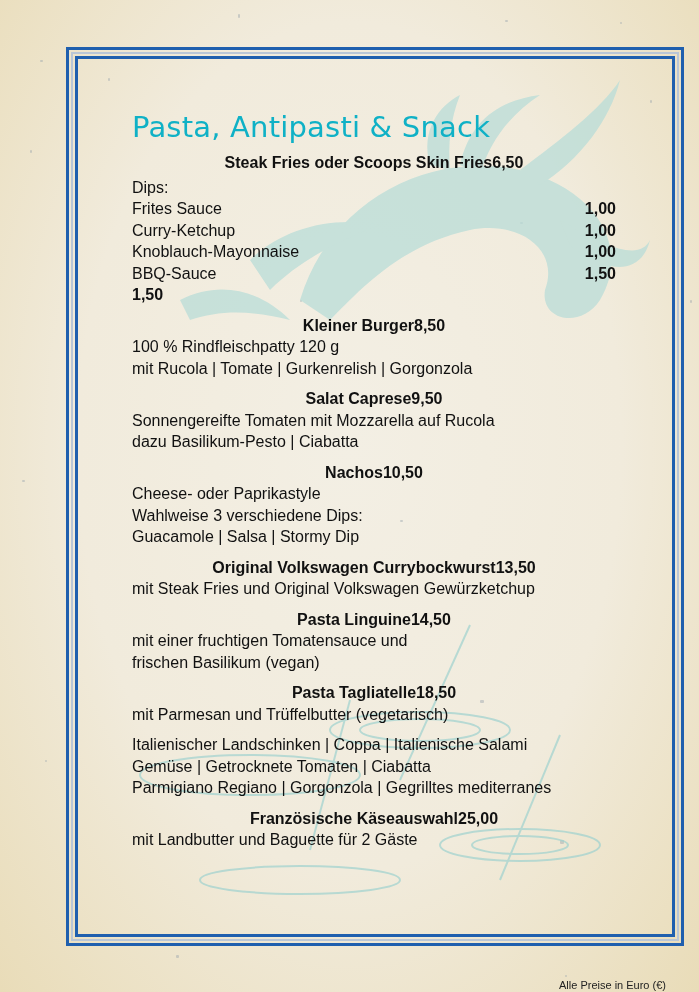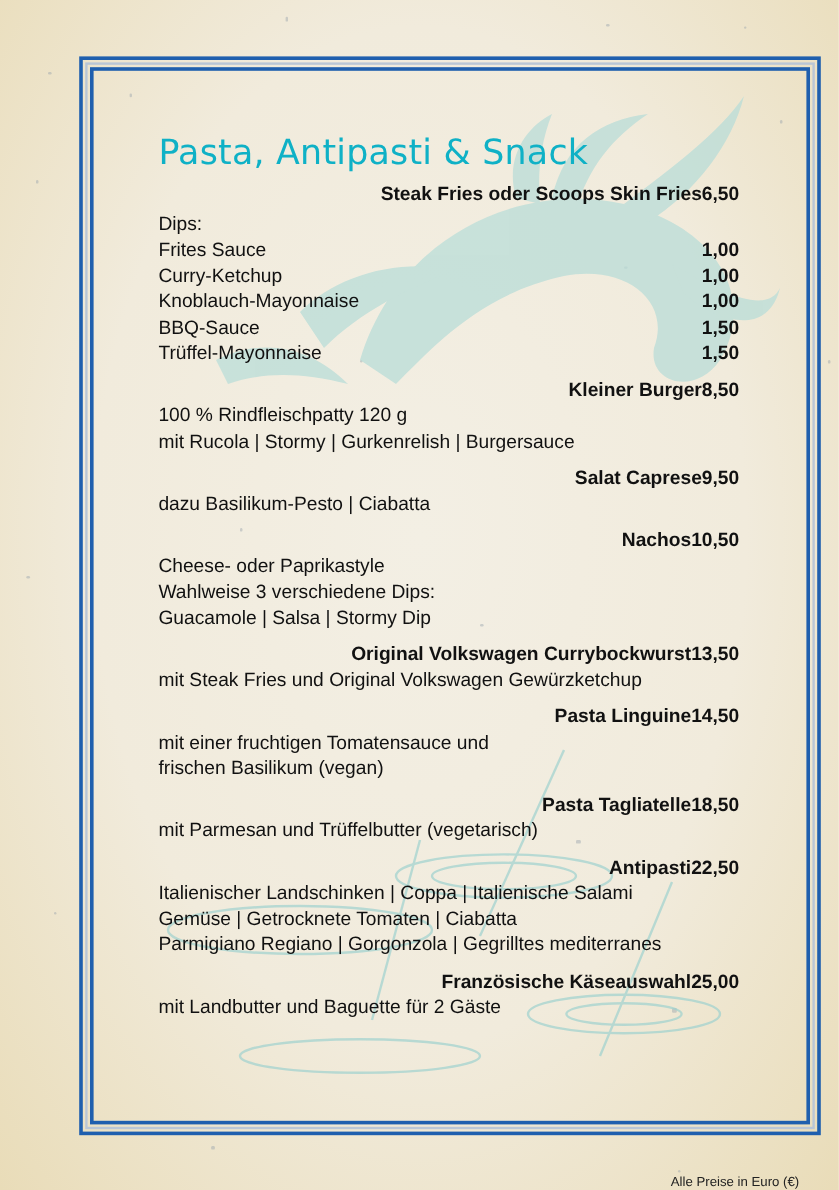--- a/index.html
+++ b/index.html
@@ -23,21 +23,21 @@
     border: 3px solid #1f5fae;
   }
   .deco { position: absolute; left: 0; top: 0; width: 699px; height: 992px; pointer-events: none; }
   .content { position: absolute; left: 132px; top: 104px; width: 484px; }
   .title {
     font-family: "DejaVu Sans", sans-serif;
     font-size: 29px; color: #0fb1c6; letter-spacing: 0.2px;
     height: 46px; line-height: 46px; margin: 0 0 2px 0;
   }
   .item { margin-bottom: 9px; }
-  .row { display: flex; justify-content: flex-end; align-items: baseline; }
+  .row { display: flex; justify-content: center; align-items: baseline; }
   .name { font-weight: bold; font-size: 16px; line-height: 21.5px; }
   .price { font-weight: bold; font-size: 16px; line-height: 21.5px; text-align: right; }
   .desc { font-size: 16px; line-height: 21.5px; }
   .dips-label { font-size: 16px; line-height: 21.5px; margin-top: 3px; }
   .dip { display: flex; justify-content: space-between; font-size: 16px; line-height: 21.5px; }
   .dip .price { font-weight: bold; }
   .footer {
     position: absolute; right: 33px; top: 951px;
     font-size: 11px; color: #222; margin-top: 28px;
   }
@@ -114,39 +114,39 @@
     </div>
     <div class="dip">
       <span>Knoblauch-Mayonnaise</span>
       <span class="price">1,00</span>
     </div>
     <div class="dip">
       <span>BBQ-Sauce</span>
       <span class="price">1,50</span>
     </div>
     <div class="dip">
-      <span>Trüffel-Mayonnaise</span>
       <span class="price">1,50</span>
     </div>
   </div>
 
   <div class="item">
     <div class="row">
       <span class="name">Kleiner Burger</span>
       <span class="price">8,50</span>
     </div>
     <div class="desc">100 % Rindfleischpatty 120 g</div>
-    <div class="desc">mit Rucola | Stormy | Gurkenrelish | Burgersauce</div>
+    <div class="desc">mit Rucola | Tomate | Gurkenrelish | Gorgonzola</div>
   </div>
 
   <div class="item">
     <div class="row">
       <span class="name">Salat Caprese</span>
       <span class="price">9,50</span>
     </div>
+    <div class="desc">Sonnengereifte Tomaten mit Mozzarella auf Rucola</div>
     <div class="desc">dazu Basilikum-Pesto | Ciabatta</div>
   </div>
 
   <div class="item">
     <div class="row">
       <span class="name">Nachos</span>
       <span class="price">10,50</span>
     </div>
     <div class="desc">Cheese- oder Paprikastyle</div>
     <div class="desc">Wahlweise 3 verschiedene Dips:</div>
@@ -172,24 +172,20 @@
 
   <div class="item">
     <div class="row">
       <span class="name">Pasta Tagliatelle</span>
       <span class="price">18,50</span>
     </div>
     <div class="desc">mit Parmesan und Trüffelbutter (vegetarisch)</div>
   </div>
 
   <div class="item">
-    <div class="row">
-      <span class="name">Antipasti</span>
-      <span class="price">22,50</span>
-    </div>
     <div class="desc">Italienischer Landschinken | Coppa | Italienische Salami</div>
     <div class="desc">Gemüse | Getrocknete Tomaten | Ciabatta</div>
     <div class="desc">Parmigiano Regiano | Gorgonzola | Gegrilltes mediterranes</div>
   </div>
 
   <div class="item">
     <div class="row">
       <span class="name">Französische Käseauswahl</span>
       <span class="price">25,00</span>
     </div>

